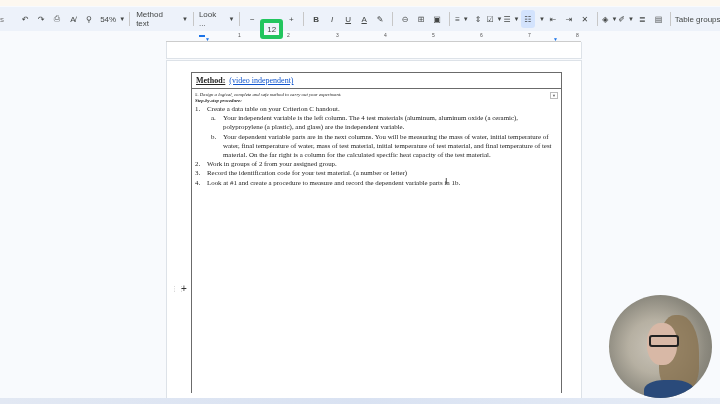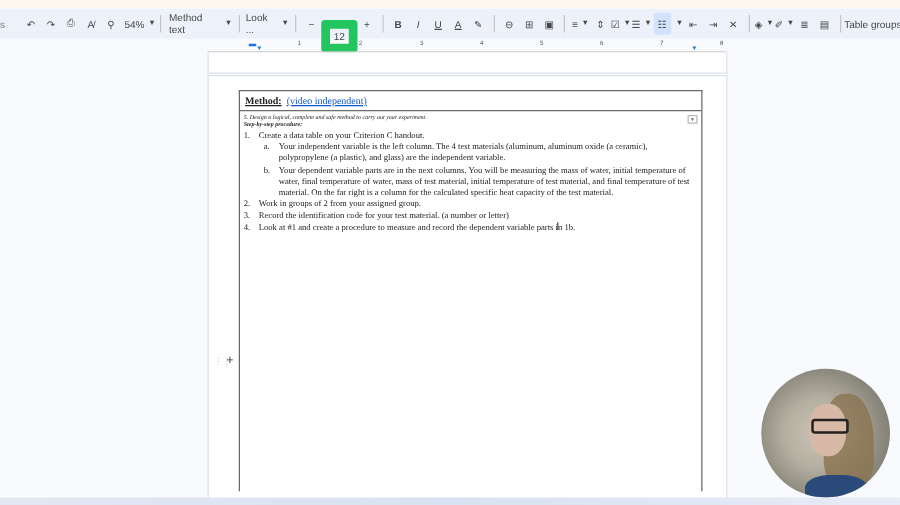--- a/index.html
+++ b/index.html
@@ -3,21 +3,21 @@
 <meta charset="utf-8">
 <style>
   html,body{margin:0;padding:0;}
   body{width:720px;height:404px;overflow:hidden;background:#f8fafd;font-family:"Liberation Sans",sans-serif;position:relative;}
   .topstrip{position:absolute;left:0;top:0;width:720px;height:6px;background:#fdf8f0;}
   .toolbar{position:absolute;left:0;top:7px;width:720px;height:24px;background:#edf2fa;display:flex;align-items:center;font-size:8px;color:#444746;}
   .tb{display:flex;align-items:center;justify-content:center;height:18px;min-width:14px;margin:0 1px;border-radius:3px;color:#444746;}
   .tb.active{background:#d3e3fd;}
   .sep{width:1px;height:14px;background:#c7c7c7;margin:0 4px;}
   .caret{font-size:6px;margin-left:3px;}
-  .fontsize{border:7px solid #22c55e;border-radius:3px;width:16px;height:12px;display:flex;align-items:center;justify-content:center;font-size:8px;margin-top:20px;}
+  .fontsize{border:4px solid #22c55e;border-radius:3px;width:16px;height:12px;display:flex;align-items:center;justify-content:center;font-size:8px;margin-top:20px;}
   .search-stub{width:14px;color:#777;font-size:8px;margin-right:4px;}
   .ruler{position:absolute;left:166px;top:32px;width:415px;height:10px;font-size:5px;color:#555;}
   .ruler .num{position:absolute;top:0;}
   .page-top{position:absolute;left:166px;top:42px;width:414px;height:16px;background:#fff;border:1px solid #dde2e8;border-top:none;}
   .page{position:absolute;left:166px;top:60px;width:414px;height:344px;background:#fff;border:1px solid #dde2e8;}
   .table{position:absolute;left:191px;top:72px;width:369px;height:320px;border:1px solid #6b6b6b;border-bottom:none;font-family:"Liberation Serif",serif;color:#222;}
   .row-head{height:15px;border-bottom:1px solid #6b6b6b;font-size:8px;display:flex;align-items:center;padding-left:4px;}
   .row-head b{text-decoration:underline;}
   .row-head a{color:#1155cc;text-decoration:underline;margin-left:4px;}
   .cell{padding:3px 3px;font-size:6.9px;line-height:9.2px;position:relative;}

